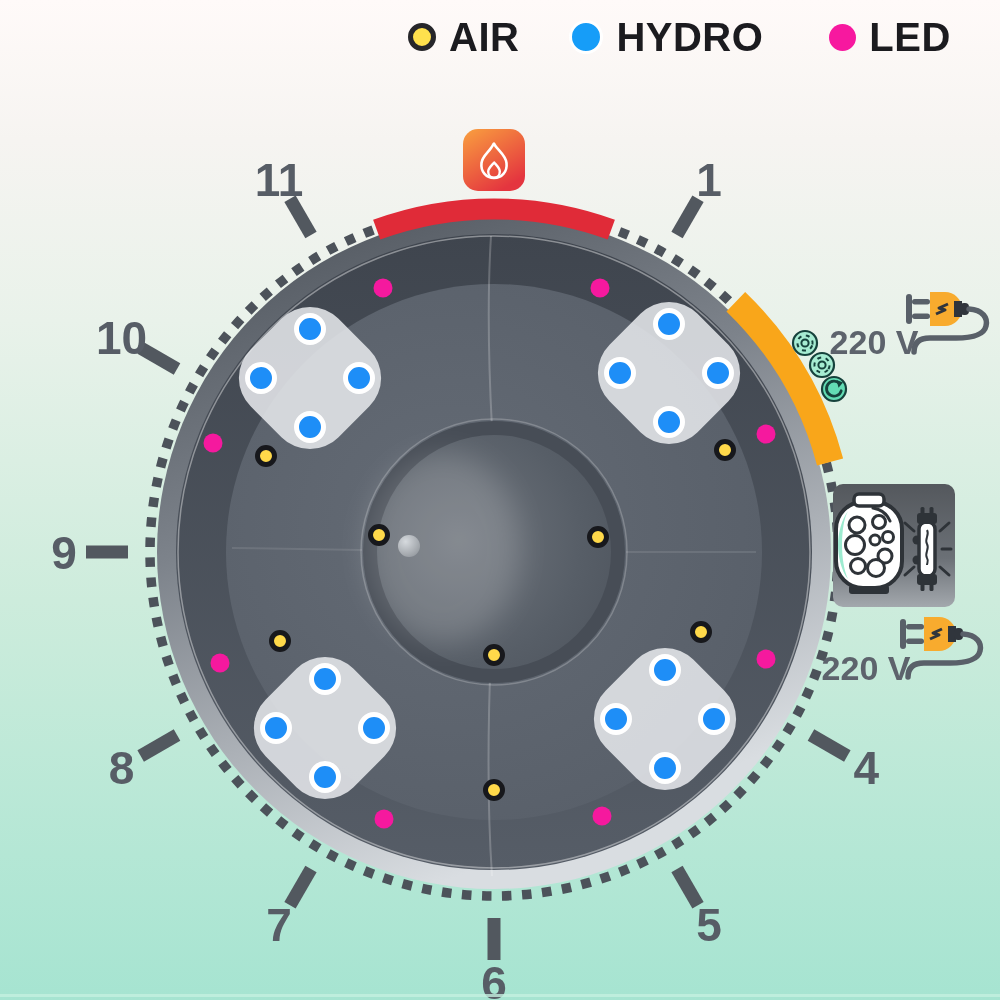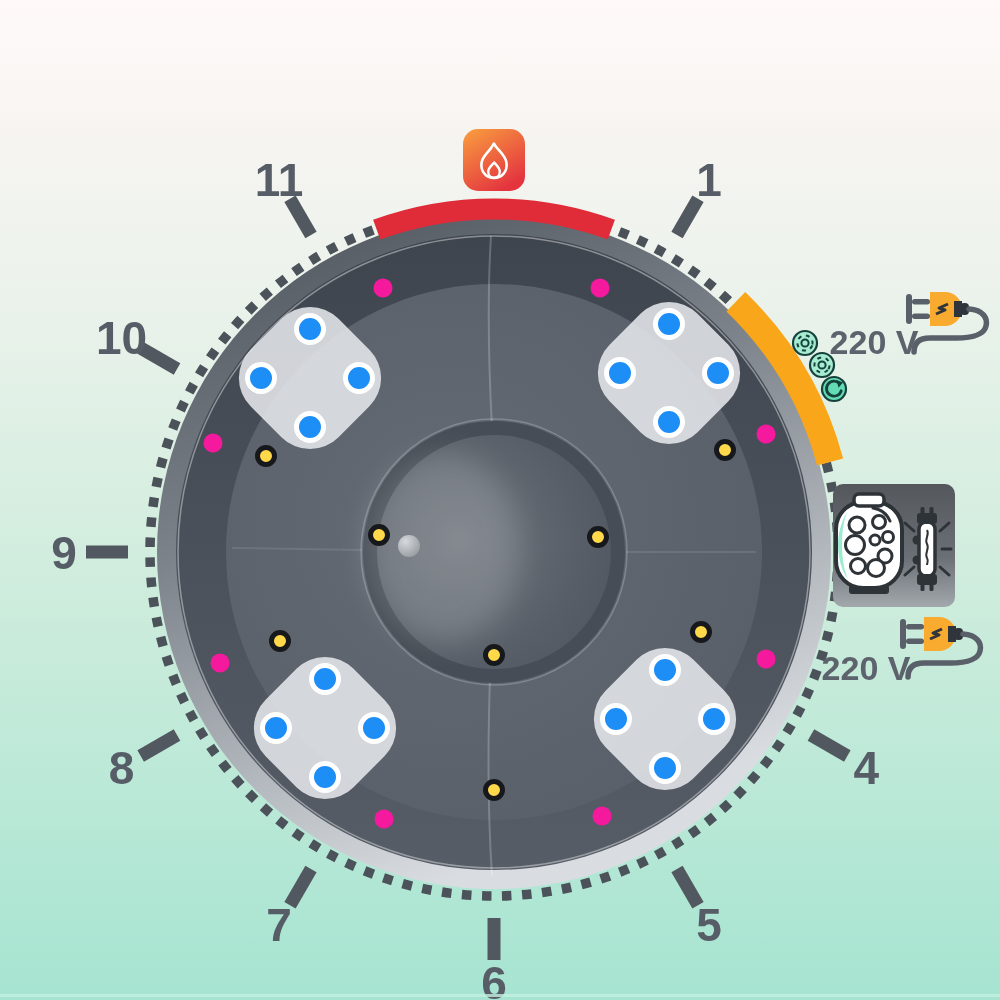--- a/index.html
+++ b/index.html
@@ -17,20 +17,34 @@
   .legend-item:last-child{margin-left:16px;}
   .legend-dot{border-radius:50%;box-sizing:content-box;flex:none;}
   .legend-label{font-size:40px;font-weight:800;color:#1b1b1f;letter-spacing:.5px;line-height:1;}
   .bottom-strip{position:absolute;left:0;top:994px;width:1000px;height:3px;background:#c4f0e0;opacity:.8;}
 </style>
 </head>
 <body>
 
 <div class="canvas">
 
+  <div id="legend">
+      <div class="legend-item">
+        <span class="legend-dot" style="width: 18px; height: 18px; background: rgb(255, 225, 77); border: 5.5px solid rgb(38, 38, 42);"></span>
+        <span class="legend-label">AIR</span>
+      </div>
+      <div class="legend-item">
+        <span class="legend-dot" style="width: 28px; height: 28px; background: rgb(22, 157, 248); border: 3px solid rgb(255, 255, 255);"></span>
+        <span class="legend-label">HYDRO</span>
+      </div>
+      <div class="legend-item">
+        <span class="legend-dot" style="width: 27px; height: 27px; background: rgb(247, 24, 159); border: 0px solid rgb(247, 24, 159);"></span>
+        <span class="legend-label">LED</span>
+      </div>
+    </div>
 
   <svg id="dial" width="1000" height="1000" viewBox="0 0 1000 1000">
     <defs>
       <linearGradient id="metalG" x1="0" y1="0" x2="0.4" y2="1">
         <stop offset="0" stop-color="#4a5058"></stop>
           <stop offset="0.45" stop-color="#7d838b"></stop>
           <stop offset="1" stop-color="#d9dde1"></stop>
       </linearGradient>
       <linearGradient id="rimG" x1="0" y1="0" x2="0" y2="1">
         <stop offset="0" stop-color="#3f454e"></stop>

